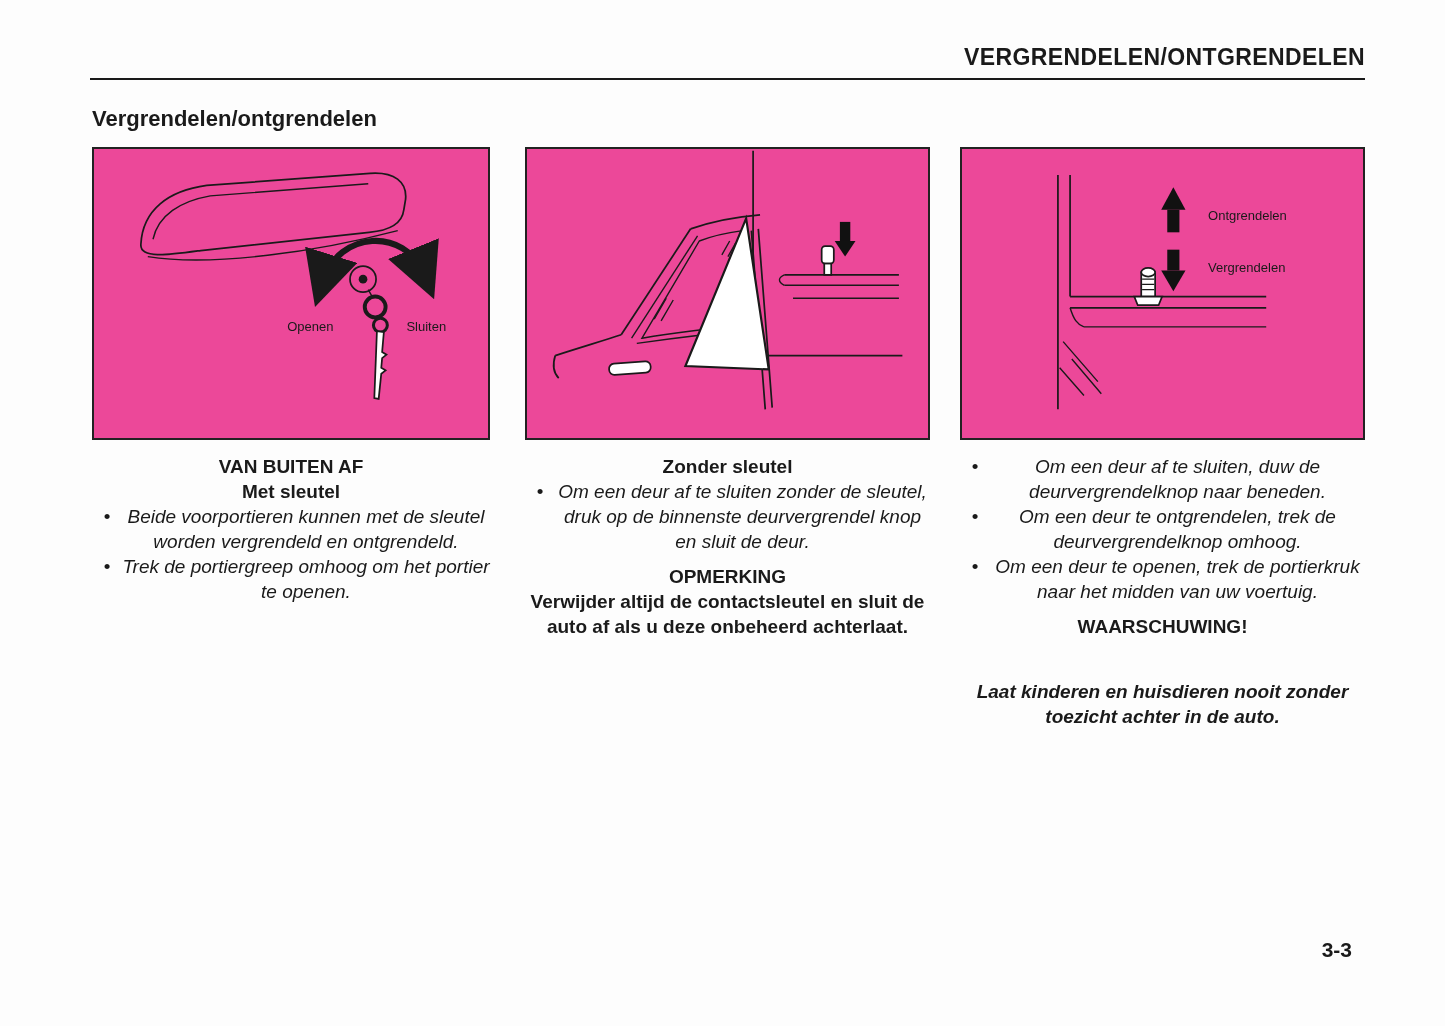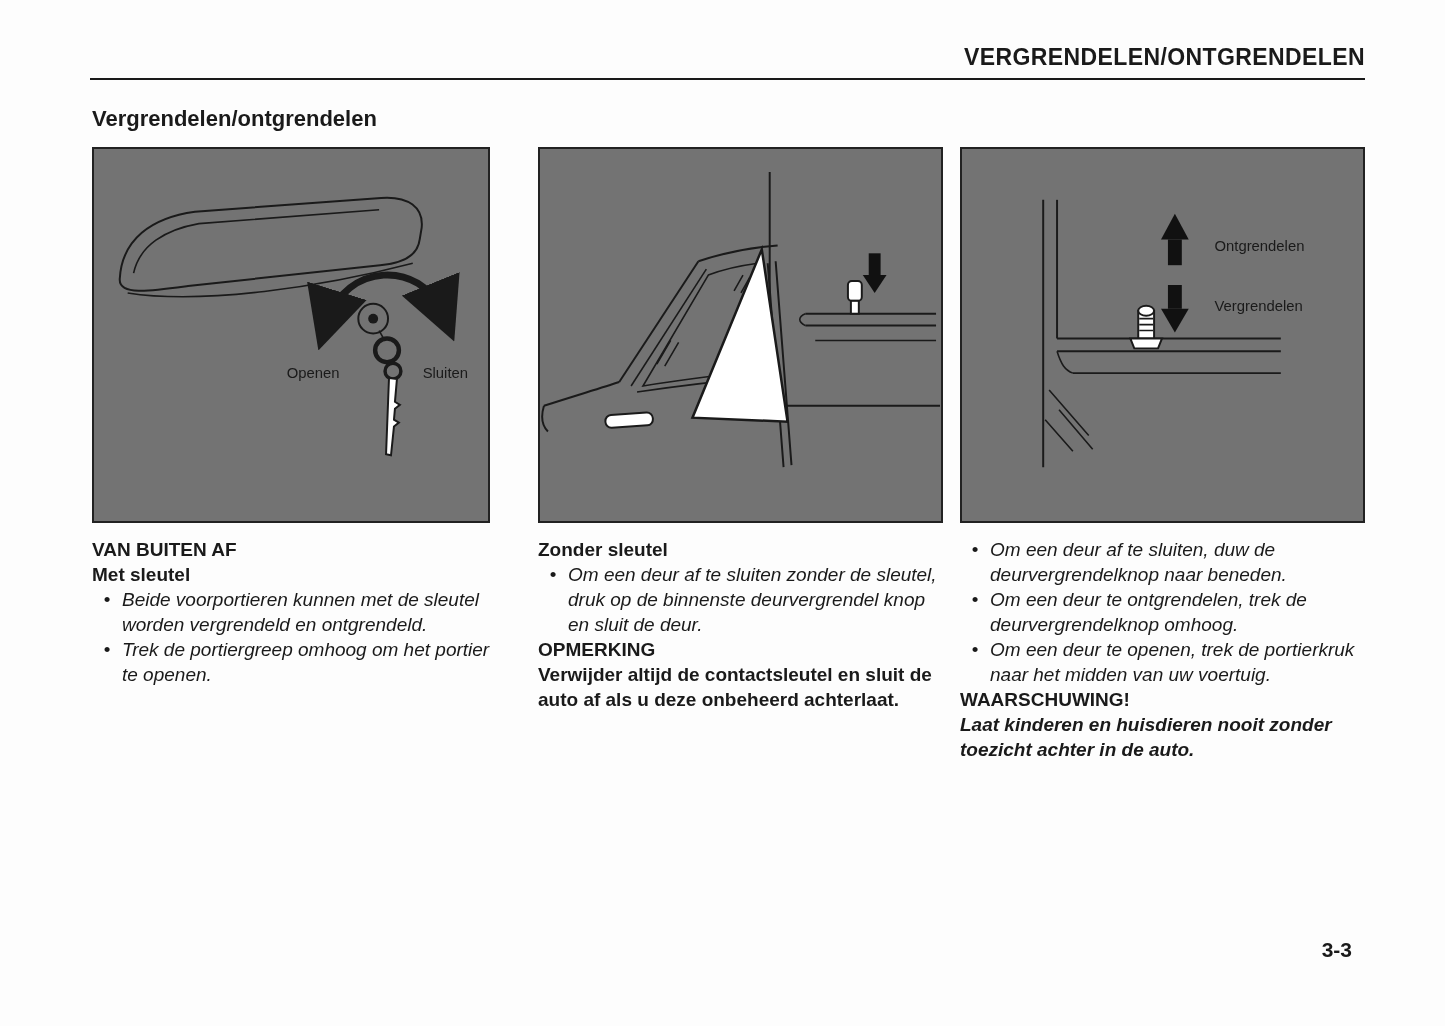--- a/index.html
+++ b/index.html
@@ -19,37 +19,37 @@
   .header-rule {
     position:absolute; top:78px; left:90px; right:80px;
     border-top:2px solid #1a1a1a; height:0;
   }
   .section-title {
     position:absolute; top:106px; left:92px;
     font-size:22px; font-weight:bold;
   }
   .col { position:absolute; top:147px; }
   .col-1 { left:92px;  width:398px; }
-  .col-2 { left:538px; width:405px; }
+  .col-2 { left:525px; width:405px; }
   .col-3 { left:960px; width:405px; }
   .figbox {
-    width:100%; height:376px;
+    width:100%; height:293px;
     border:2px solid #222;
-    background:#737373;
+    background:#ec4899;
   }
   .figbox svg { width:100%; height:100%; display:block; }
-  .textblock { margin-top:14px; font-size:19px; line-height:25px; }
+  .textblock { margin-top:14px; font-size:19px; line-height:25px;text-align:center; }
   .bold-head { font-size:19px; font-weight:bold; line-height:25px; }
-  .mt { margin-top:0; }
+  .mt { margin-top:10px; }
   .bullet { display:flex; margin-top:0; }
   .bullet .dot { width:30px; text-align:center; flex:0 0 30px; }
   .bullet .dot::before { content:"\2022"; }
   .bullet .btxt { flex:1;font-style:italic; }
   .note-text { font-weight:bold; }
-  .warn-text { font-weight:bold; font-style:italic; }
+  .warn-text { font-weight:bold; font-style:italic;margin-top:40px; }
   .page-number {
     position:absolute; right:93px; top:938px;
     font-size:21px; font-weight:bold;text-align:right;
   }
   .fig-label { font-size:15px; fill:#1a1a1a; font-family:"Liberation Sans", sans-serif; }
   .ln { stroke:#1a1a1a; stroke-width:2; fill:none; }
   .ln-thin { stroke:#1a1a1a; stroke-width:1.6; fill:none; }
   .blk { fill:#111; stroke:none; }
 </style>
 </head>

